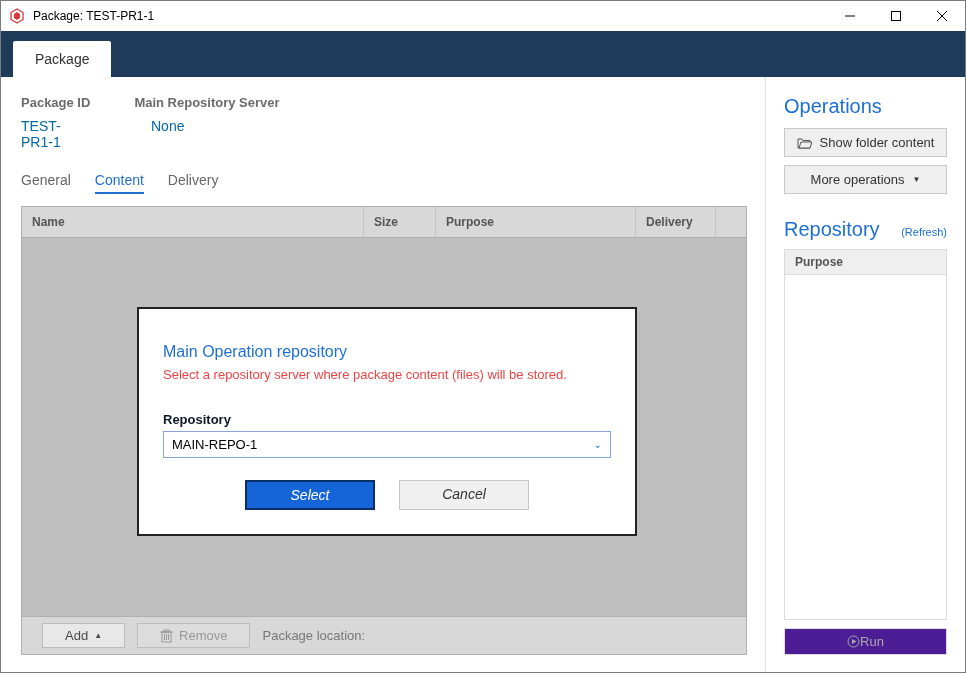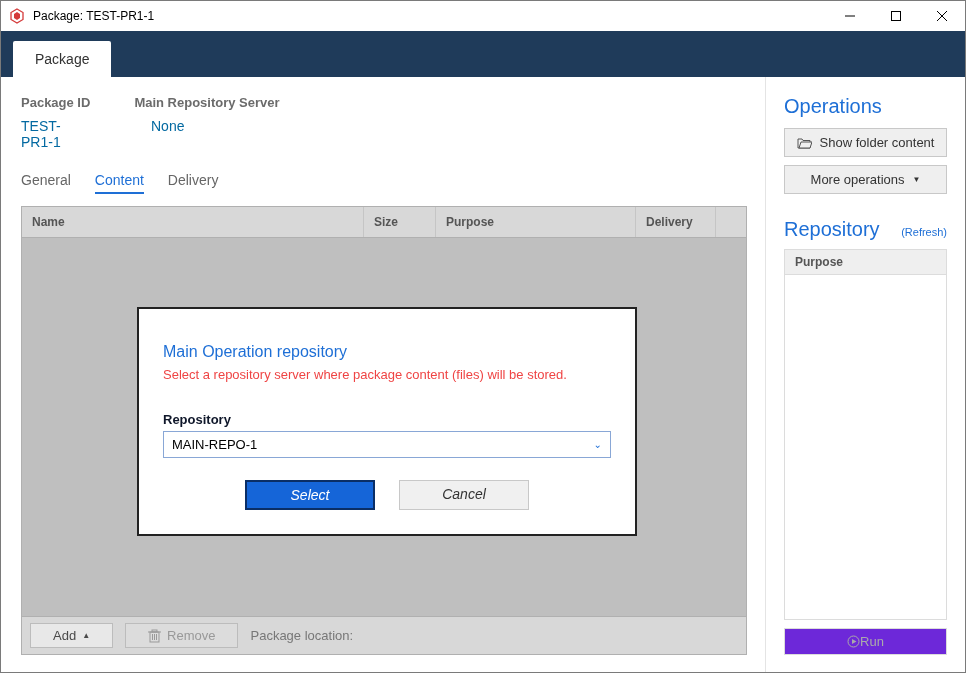--- a/index.html
+++ b/index.html
@@ -33,36 +33,36 @@
   .tablewrap { margin-top: 12px; border: 1px solid #b0b0b0; flex: 1; display: flex; flex-direction: column; background: #bfbfbf; position: relative; }
   .thead { display: flex; background: #d8d8d8; border-bottom: 1px solid #b0b0b0; font-size: 12px; color: #555; }
   .th { padding: 8px 10px; border-right: 1px solid #c5c5c5; font-weight: 600; }
   .th.name { flex: 1; }
   .th.size { width: 72px; }
   .th.purpose { width: 200px; }
   .th.delivery { width: 80px; }
   .th.last { width: 30px; border-right: none; }
   .tbody { flex: 1; background: #bfbfbf; }
   
-  .toolbar { background: #d8d8d8; border-top: 1px solid #b0b0b0; padding: 6px 8px; display: flex; align-items: center; gap: 12px; font-size: 13px; }
+  .toolbar { background: #d8d8d8; border-top: 1px solid #b0b0b0; padding: 6px 20px; display: flex; align-items: center; gap: 12px; font-size: 13px; }
   .tbtn { background: #e8e8e8; border: 1px solid #bcbcbc; padding: 4px 22px; color: #4a4a4a; display: inline-flex; align-items: center; gap: 6px; }
   .tbtn.disabled { color: #999; background: #dcdcdc; }
   .tbtn .caret { font-size: 8px; }
   .pkgloc { color: #777; }
   
   
   .section-title { font-size: 20px; color: #1e6fd6; margin-bottom: 10px; }
   .rbtn { border: 1px solid #c8c8c8; background: #efefef; padding: 6px 10px; font-size: 13px; color: #333; margin-bottom: 8px; display: flex; align-items: center; justify-content: center; gap: 8px; cursor: pointer; }
   .rbtn .caret { font-size: 8px; }
   .refresh { font-size: 11px; color: #1e6fd6; cursor: pointer; }
   .auto-header { display: flex; align-items: baseline; justify-content: space-between; margin-top: 16px; margin-bottom: 8px; }
   .auto-table { border: 1px solid #dcdcdc; flex: 1; display: flex; flex-direction: column; }
   .auto-thead { background: #efefef; border-bottom: 1px solid #dcdcdc; padding: 5px 10px; font-size: 12px; font-weight: 600; color: #555; }
   .auto-body { flex: 1; background: #fff; }
-  .runbtn { border: 1px solid #dcdcdc; background: #6d28d9; color: #aaa; padding: 5px 10px; margin-top: 8px; display: flex; align-items: center; justify-content: center; font-size: 13px; }
+  .runbtn { border: 1px solid #dcdcdc; background: #4c1d95; color: #aaa; padding: 5px 10px; margin-top: 8px; display: flex; align-items: center; justify-content: center; font-size: 13px; }
   
   
   .dialog { position: absolute; left: 115px; top: 100px; width: 500px; background: #fff; border: 2px solid #222; padding: 34px 24px 24px 24px; }
   .dtitle { color: #1e6fd6; font-size: 16px; margin-bottom: 6px; }
   .ddesc { font-size: 13px; color: #ef4444; margin-bottom: 30px; }
   .dlabel { font-size: 13px; font-weight: 600; color: #0f172a; margin-bottom: 4px; }
   .dselect { width: 100%; border: 1px solid #89a7d6; padding: 5px 8px; font-size: 13px; display: flex; justify-content: space-between; align-items: center; cursor: pointer; }
   .dselect .chev { color: #1e6fd6; font-size: 10px; }
   .dbtns { display: flex; justify-content: center; gap: 24px; margin-top: 22px; font-style: italic; }
   .dbtn { width: 130px; padding: 5px 0; font-size: 14px; text-align: center; cursor: pointer; }

